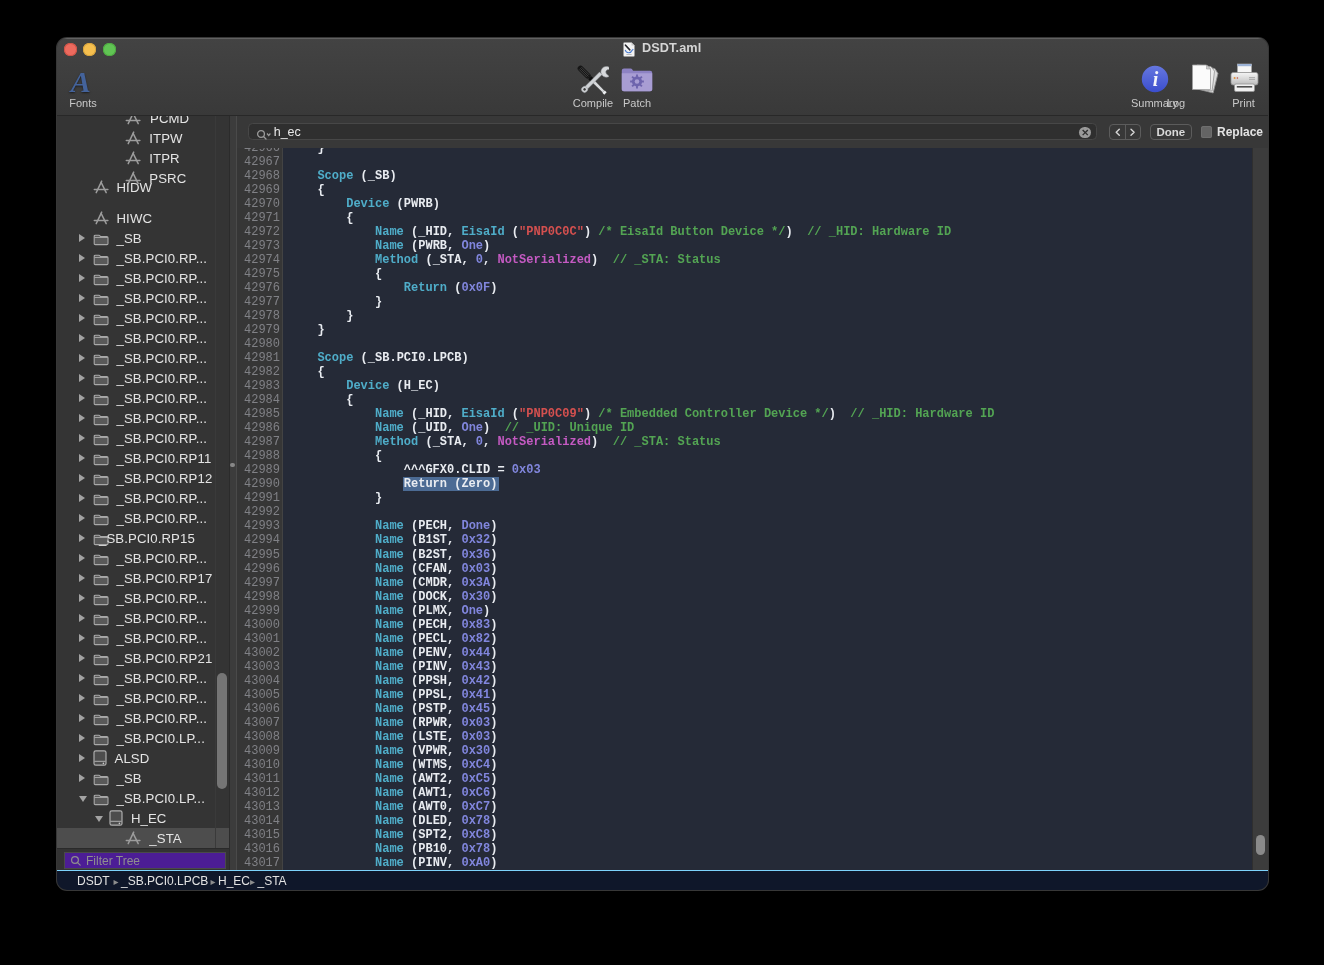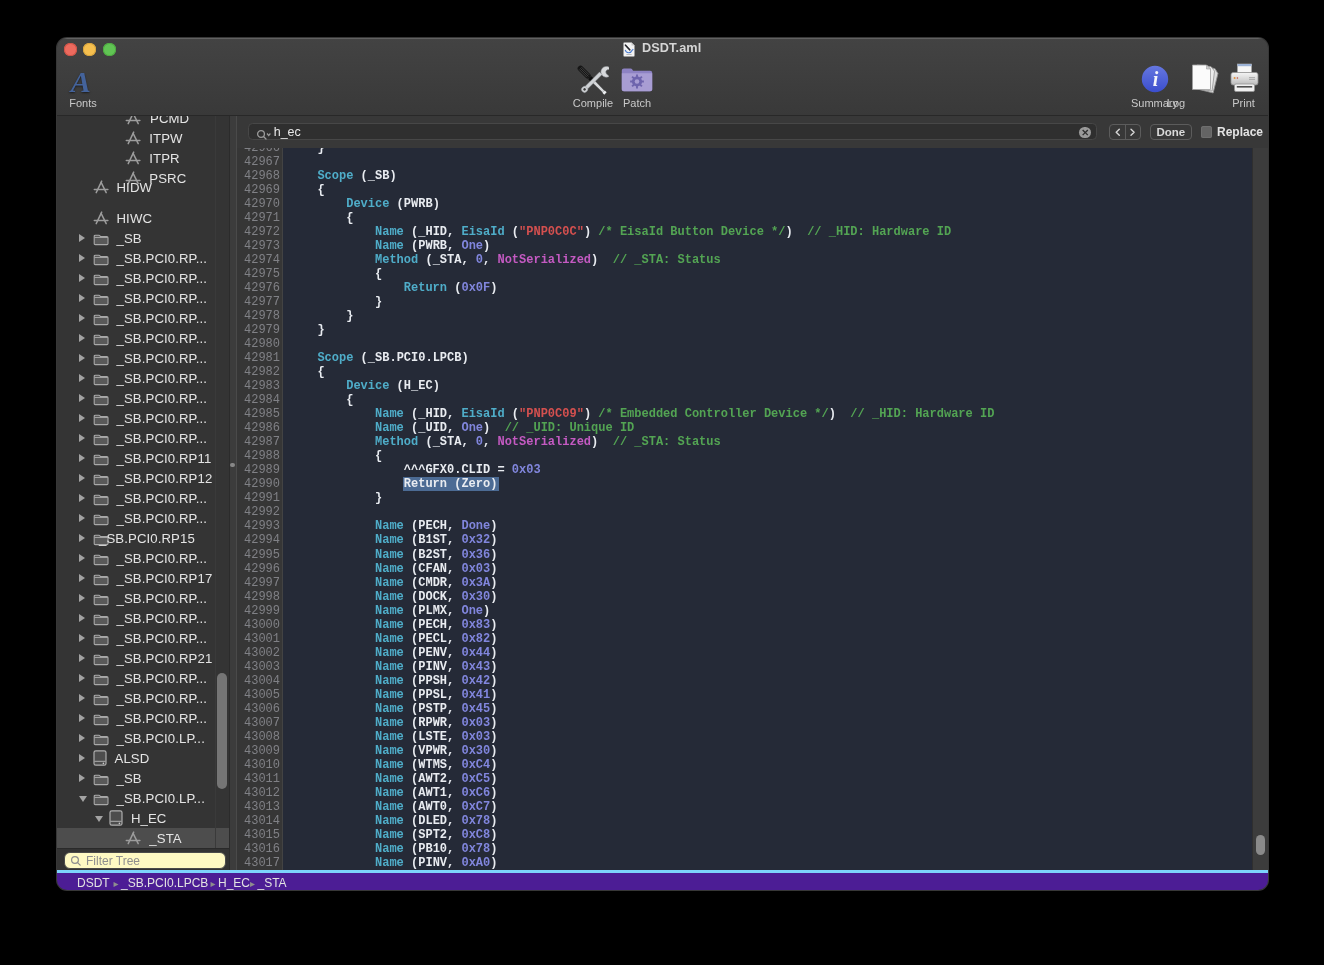--- a/index.html
+++ b/index.html
@@ -9,31 +9,31 @@
 #findbar{position:absolute;left:180px;top:78px;width:1031px;height:32px;background:#383838}
 #sidebar{position:absolute;left:0;top:78px;width:171.5px;height:732px;background:#343434;overflow:hidden}
 #splitter{position:absolute;left:171.5px;top:78px;width:8.5px;height:754px;background:#3c3c3c;border-left:1px solid #2b2b2b;border-right:1px solid #4a4a4a}
 .trow{position:absolute;left:0;width:171.5px;height:20px}
 .trow.sel{background:#4d4d4d}
 .tlabel{position:absolute;top:2.5px;font-size:13.2px;color:#e4e4e4;white-space:nowrap;letter-spacing:.1px}
 .tri{display:block;width:0;height:0}
 .tri.tr{border-left:6.5px solid #a3a3a3;border-top:4.4px solid transparent;border-bottom:4.4px solid transparent}
 .tri.td{border-top:6.5px solid #a3a3a3;border-left:4.4px solid transparent;border-right:4.4px solid transparent;margin-top:2px}
 #filterrow{position:absolute;left:0;top:810px;width:171.5px;height:22px;background:#333;border-top:1px solid #2a2a2a}
-#filterbox{position:absolute;left:7px;top:2.5px;width:162px;height:17.5px;background:#fef9c3;border:1px solid #4a4a4a;border-radius:6px;color:#8f8f8f;font-size:12px;line-height:15px}
+#filterbox{position:absolute;left:7px;top:2.5px;width:162px;height:17.5px;background:#4c1d95;border:1px solid #4a4a4a;border-radius:0;color:#8f8f8f;font-size:12px;line-height:15px}
 #editor{position:absolute;left:180px;top:110px;width:1014.5px;height:722px;background:#252a37;overflow:hidden}
 #gutter{position:absolute;left:0;top:0;width:46px;height:722px;background:#363636;border-right:1px solid #434343}
 pre{margin:0;font-family:"Liberation Mono",monospace;font-size:12px;line-height:14.032px}
 #gutpre{position:absolute;left:0;top:-7.4px;width:43px;text-align:right;color:#808186}
 #codepre{position:absolute;left:51.6px;top:-7.4px;color:#e9ecf1;font-weight:bold}
 i{font-style:normal}
 .k{color:#4fadc9}.w{color:#e9ecf1}.n{color:#8186dd}.s{color:#d4504f}.c{color:#53a453}.m{color:#c45ac2}
 #sel{position:absolute;left:165.6px;top:329.4px;width:96px;height:14px;background:#4c6b94}
 #rightsb{position:absolute;left:1194.5px;top:110px;width:16.5px;height:722px;background:#3c3c3c;border-left:1px solid #2f2f2f}
-#statusbar{position:absolute;left:0;top:832px;width:1211px;height:28px;background:#4c1d95;border-top:3px solid #7dd3fc;color:#e2e2e2;font-size:12px}
+#statusbar{position:absolute;left:0;top:832px;width:1211px;height:28px;background:#0f172a;border-top:1px solid #7dd3fc;color:#e2e2e2;font-size:12px}
 .lbl{position:absolute;top:59px;font-size:11px;color:#c9c9c9;text-align:center}
 .fbtn{position:absolute;top:7.8px;height:16.6px;border:1px solid #5c5c5c;border-radius:4px;color:#d9d9d9}
 .sep{color:#8e8e8e;font-size:10px}
 </style></head><body>
 <div id="root">
 <div id="win">
  <div id="chrome">
   <div class="tl" style="left:7.2px;background:#ec6a5e;box-shadow:inset 0 0 0 1px #ce5347"></div>
   <div class="tl" style="left:26.3px;background:#f5bf4f;box-shadow:inset 0 0 0 1px #d8a53d"></div>
   <div class="tl" style="left:46.4px;background:#61c454;box-shadow:inset 0 0 0 1px #4eab41"></div>

